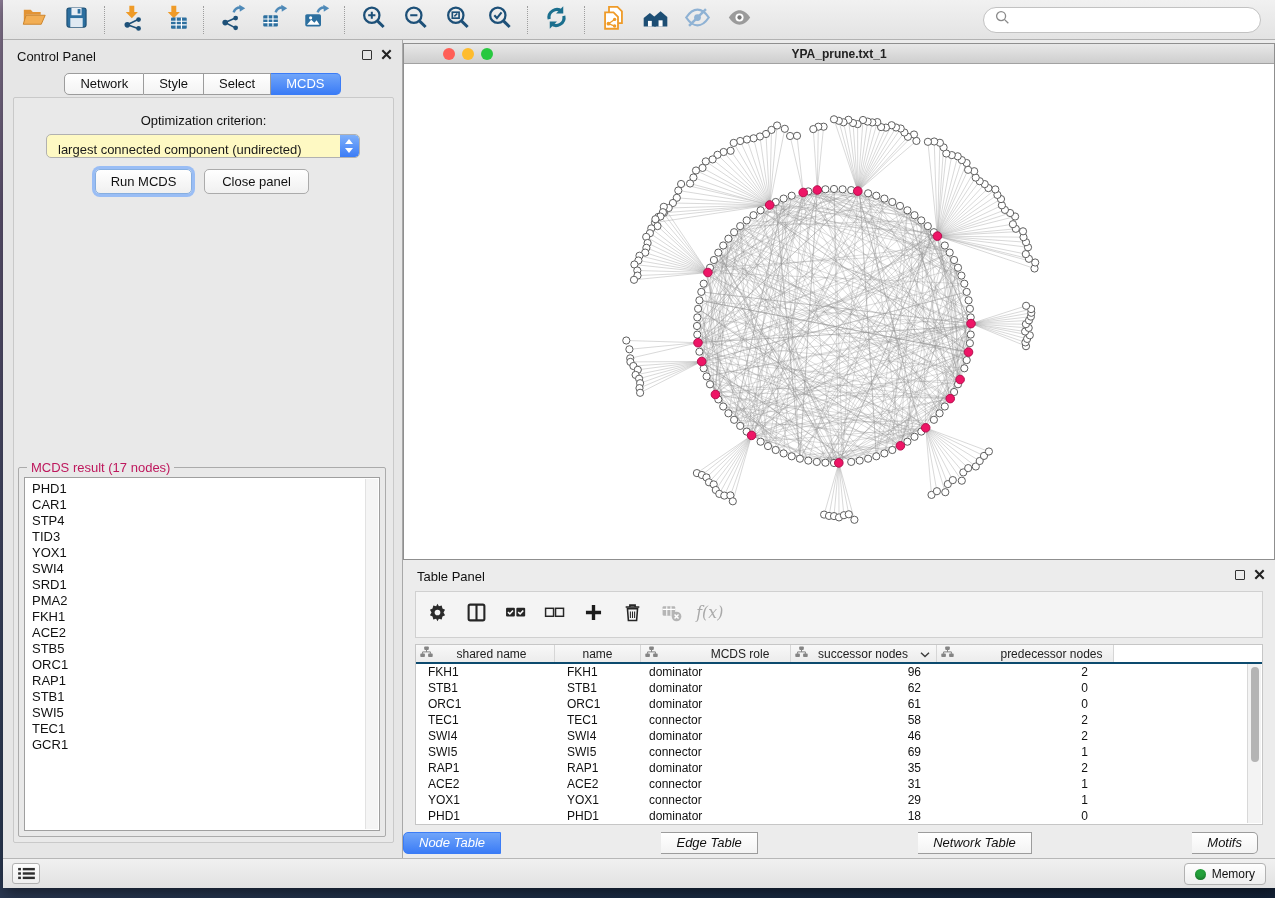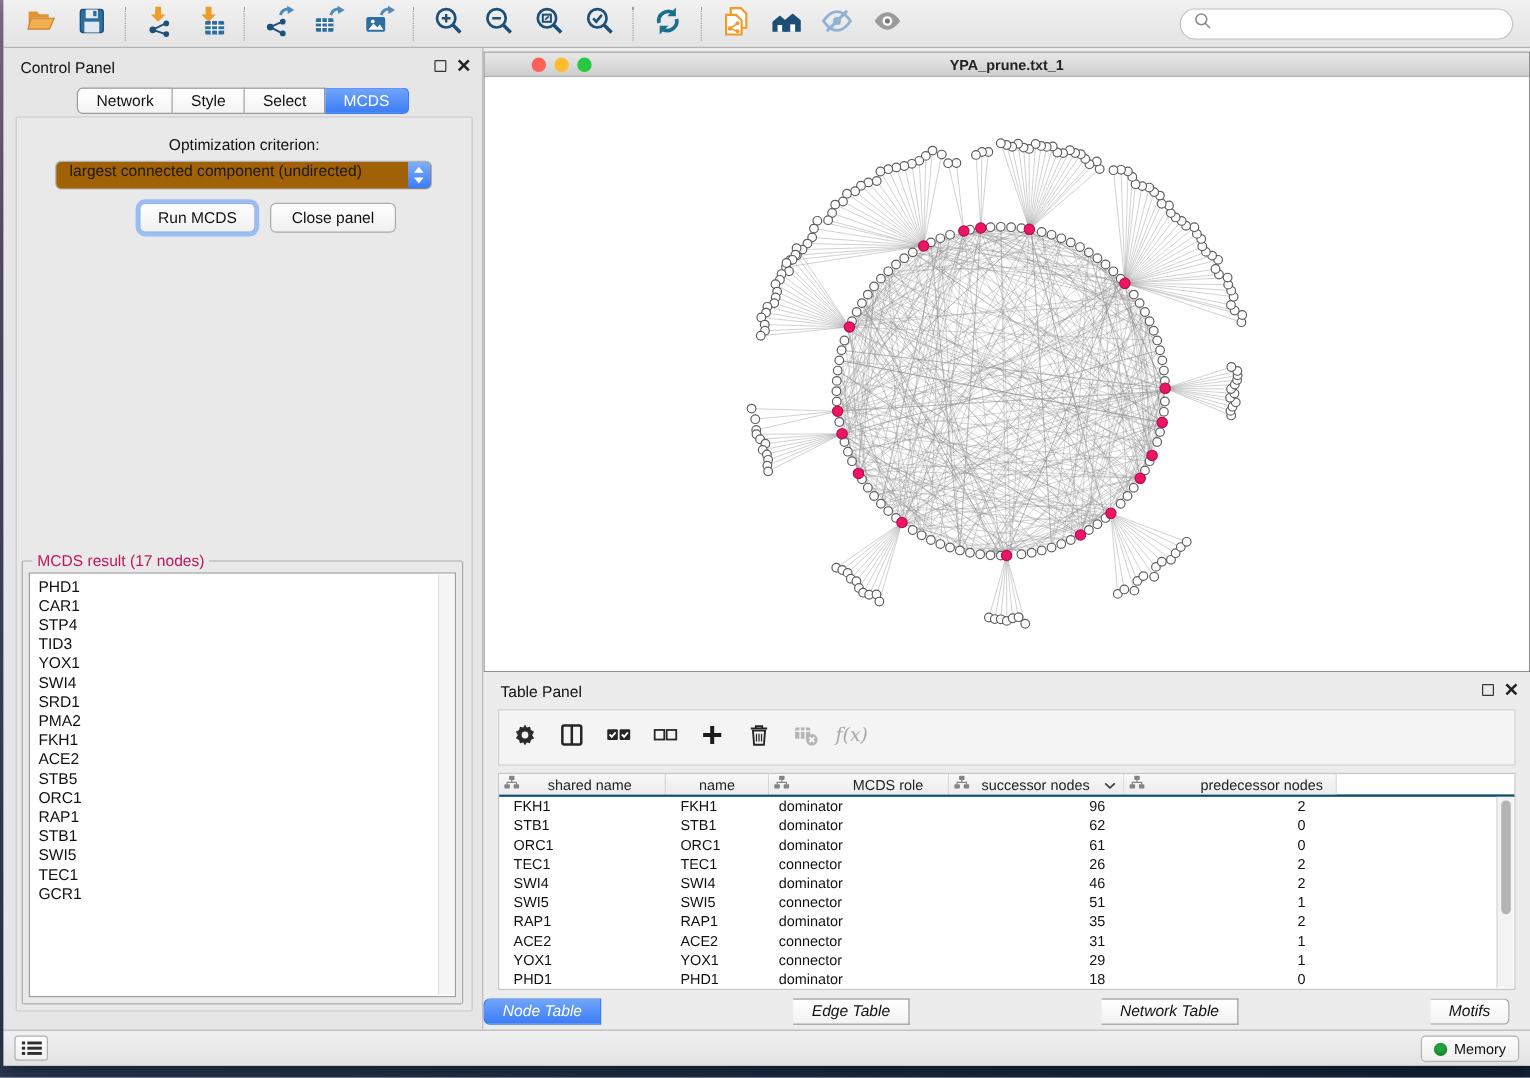--- a/index.html
+++ b/index.html
@@ -31,31 +31,31 @@
   .win-float { width:10px; height:10px; border:1.6px solid #333; border-radius:1px; display:inline-block; }
   .cp-tabs { position:absolute; left:0; right:0; top:33px; display:flex; justify-content:center; }
   .tab-seg { height:22px; line-height:20px; padding:0 15px; background:linear-gradient(#ffffff,#f3f3f3);
     border:1px solid #9c9c9c; border-left:none; font-size:13px; color:#111; }
   .tab-seg:first-child { border-left:1px solid #9c9c9c; border-radius:5px 0 0 5px; }
   .tab-seg:last-child { border-radius:0 5px 5px 0; }
   .tab-seg.active { background:linear-gradient(#70a5f9,#3b7cf6); border-color:#3b7cf6; color:#fff; }
   .cp-inner { position:absolute; left:10px; right:8px; top:57px; bottom:15px;
     background:#e9e9e9; border:1px solid #c9c9c9; border-radius:2px; }
   .opt-label { position:absolute; top:15px; left:0; right:0; text-align:center; font-size:13px; color:#111; }
-  .dropdown { position:absolute; top:36px; left:32px; right:33px; height:24px; background:#a16207;
-    border:1px solid #b1b1b1; border-radius:5px; display:flex; align-items:flex-start; overflow:hidden; }
+  .dropdown { position:absolute; top:36px; left:32px; right:33px; height:24px; background:#fef9c3;
+    border:1px solid #b1b1b1; border-radius:5px; display:flex; align-items:flex-end; overflow:hidden; }
   .dropdown .dd-value { flex:1; font-size:13px; padding-left:11px; color:#1a1a1a; white-space:nowrap; }
   .dd-stepper { width:19px; align-self:stretch; background:linear-gradient(#7fb0fa,#3b7cf6);
     border-radius:0 4px 4px 0; position:relative; }
   .dd-stepper::before, .dd-stepper::after { content:""; position:absolute; left:5px;
     border-left:4.5px solid transparent; border-right:4.5px solid transparent; }
   .dd-stepper::before { top:4px; border-bottom:5px solid #fff; }
   .dd-stepper::after { bottom:4px; border-top:5px solid #fff; }
   .cp-btn { position:absolute; top:71px; height:25px; background:linear-gradient(#ffffff,#f0f0f0);
-    border:1px solid #ababab; border-radius:5px; font-size:13px; color:#111; text-align:center; line-height:23px;margin-left:21px; }
+    border:1px solid #ababab; border-radius:5px; font-size:13px; color:#111; text-align:center; line-height:23px; }
   #run-mcds { left:81px; width:97px; border-color:#86aee0; box-shadow:0 0 0 3px rgba(118,170,250,.7); }
   #close-panel { left:190px; width:105px; }
   .cp-fieldset { position:absolute; left:4px; right:7px; top:369px; bottom:5px;
     border:1px solid #ababab; border-radius:2px; }
   .cp-legend { position:absolute; top:-8px; left:8px; background:#e9e9e9; padding:0 4px;
     font-size:13px; color:#be185d; }
   .mcds-list { position:absolute; left:5px; right:5px; top:9px; bottom:5px; background:#fff;
     border:1px solid #9f9f9f; overflow:hidden; }
   .mcds-items { padding:3px 0 0 7px; font-size:13px; line-height:16px; color:#111; }
   .mcds-scroll { position:absolute; top:1px; bottom:1px; right:1px; width:13px;
@@ -1259,35 +1259,35 @@
               <div class="c0">ORC1</div>
               <div class="c1">ORC1</div>
               <div class="c2">dominator</div>
               <div class="c3">61</div>
               <div class="c4">0</div>
             </div>
             <div class="trow">
               <div class="c0">TEC1</div>
               <div class="c1">TEC1</div>
               <div class="c2">connector</div>
-              <div class="c3">26</div>
+              <div class="c3">58</div>
               <div class="c4">2</div>
             </div>
             <div class="trow">
               <div class="c0">SWI4</div>
               <div class="c1">SWI4</div>
               <div class="c2">dominator</div>
               <div class="c3">46</div>
               <div class="c4">2</div>
             </div>
             <div class="trow">
               <div class="c0">SWI5</div>
               <div class="c1">SWI5</div>
               <div class="c2">connector</div>
-              <div class="c3">51</div>
+              <div class="c3">69</div>
               <div class="c4">1</div>
             </div>
             <div class="trow">
               <div class="c0">RAP1</div>
               <div class="c1">RAP1</div>
               <div class="c2">dominator</div>
               <div class="c3">35</div>
               <div class="c4">2</div>
             </div>
             <div class="trow">

